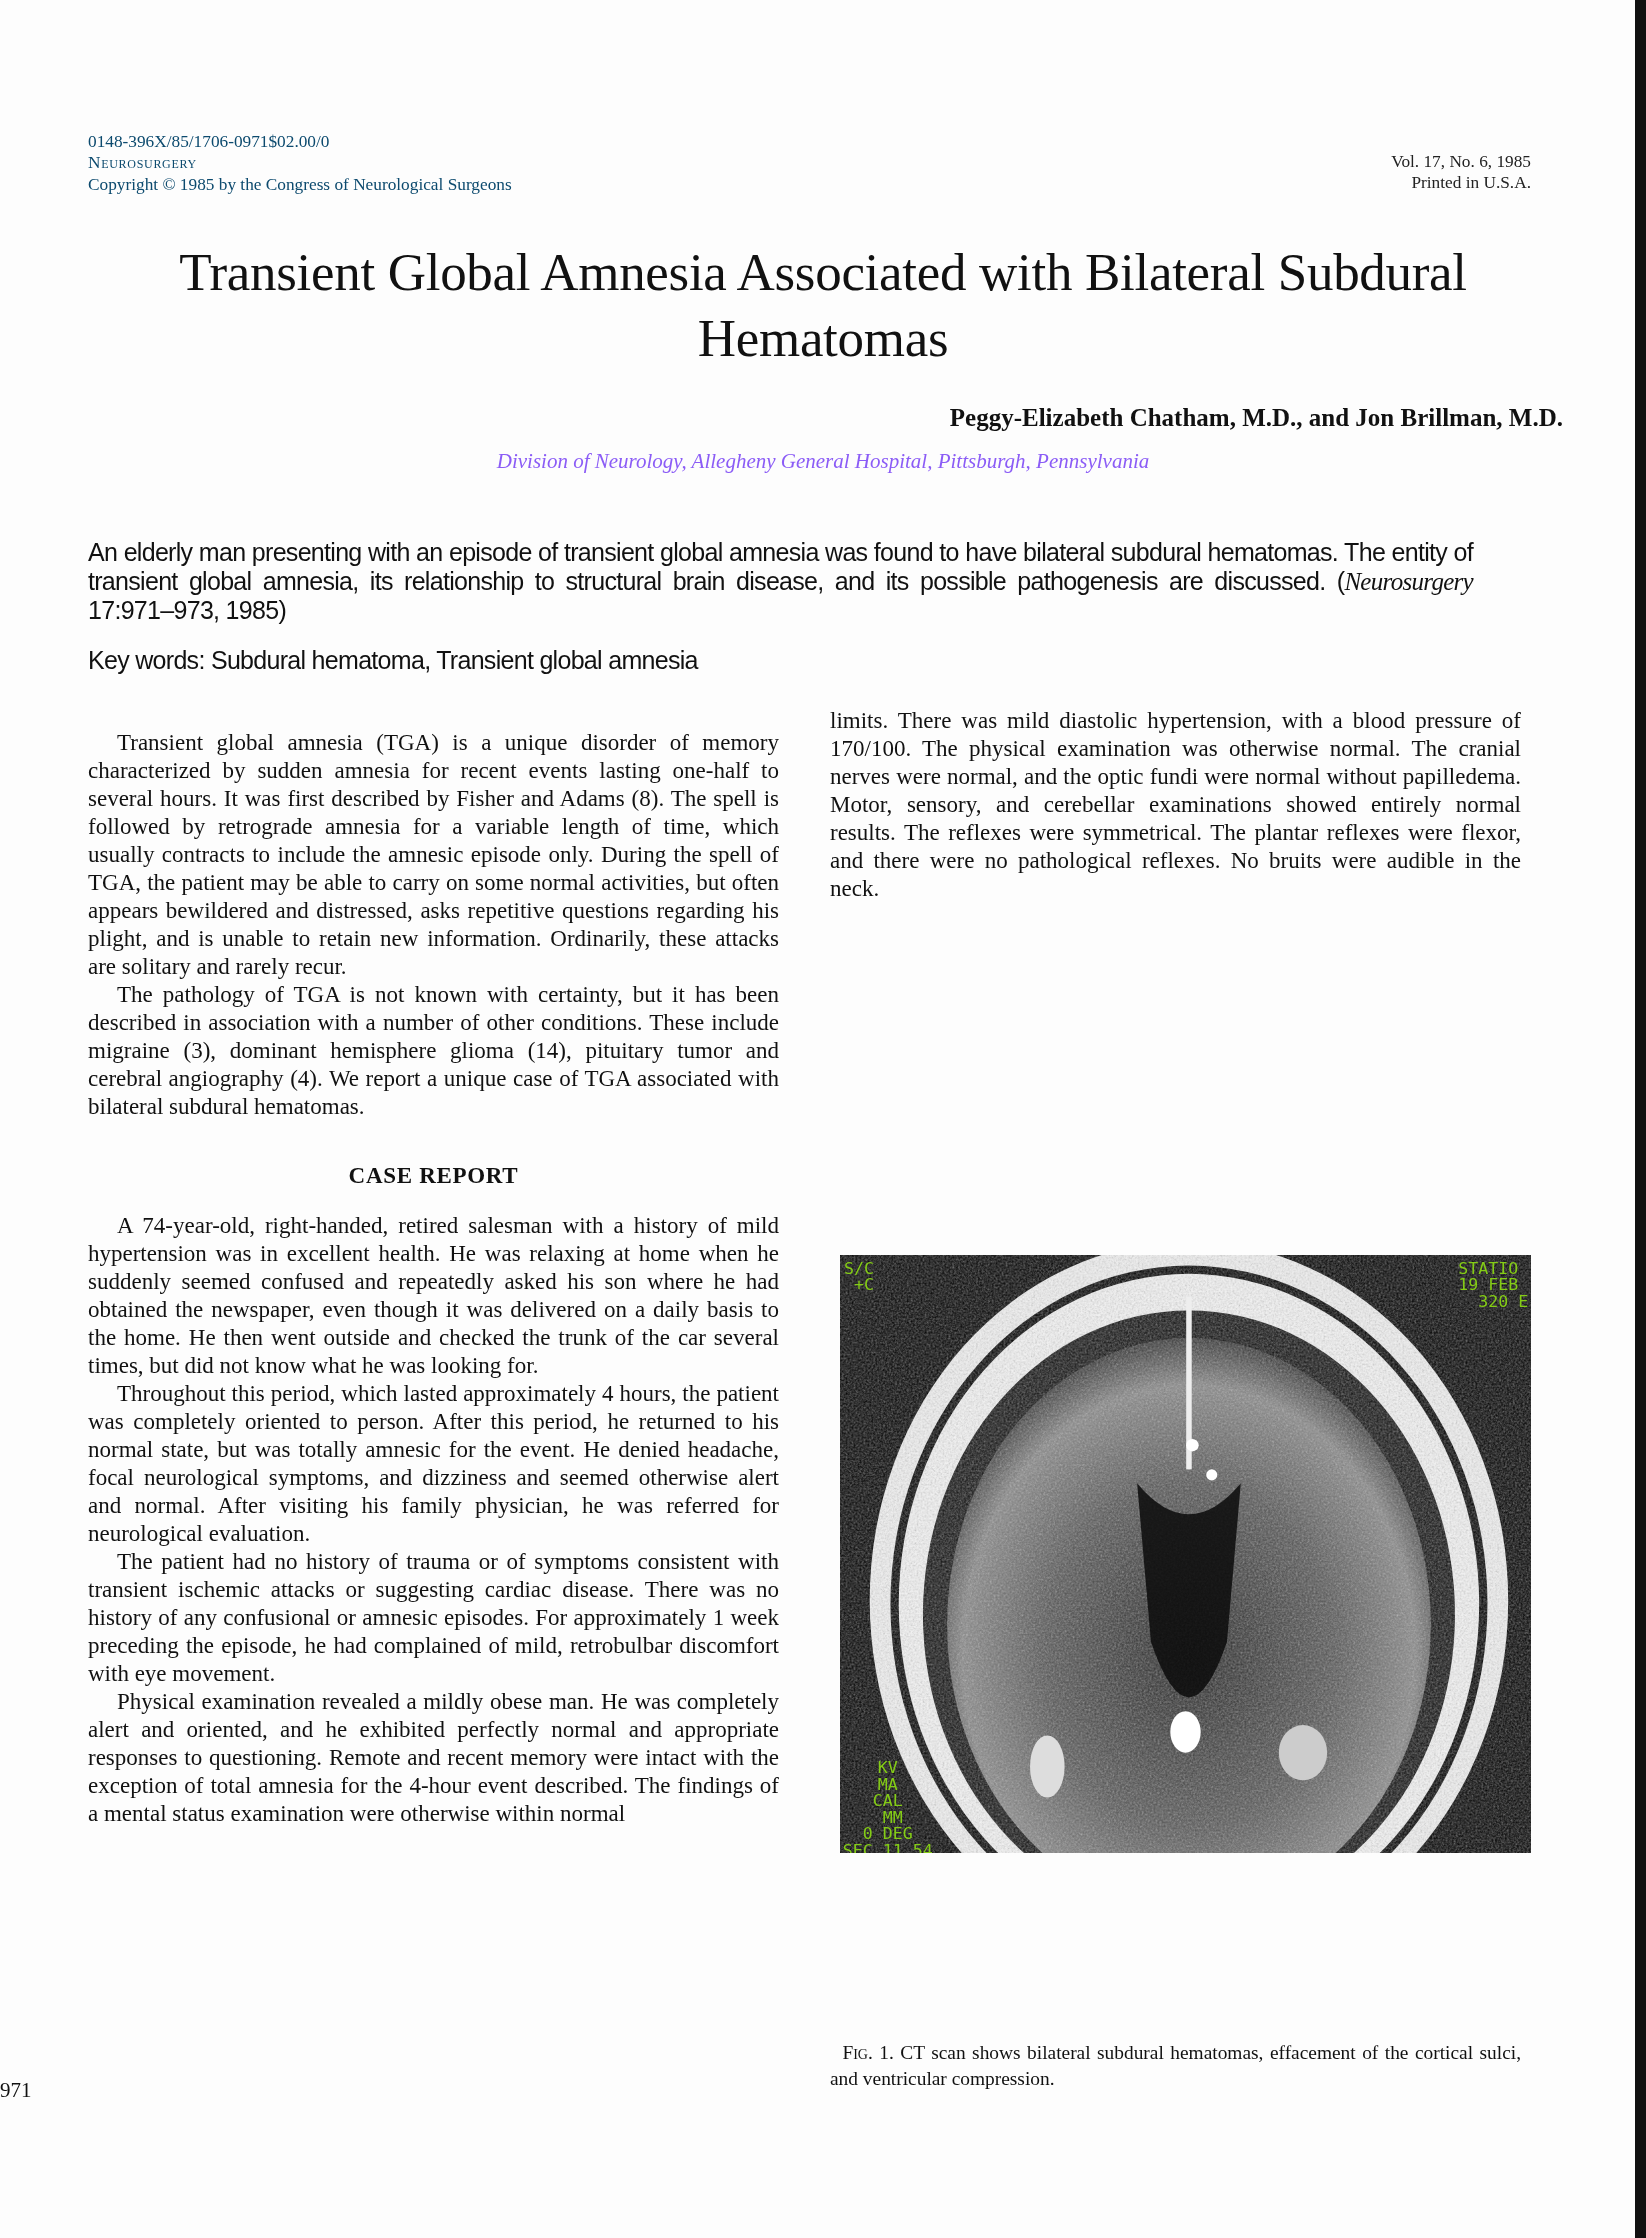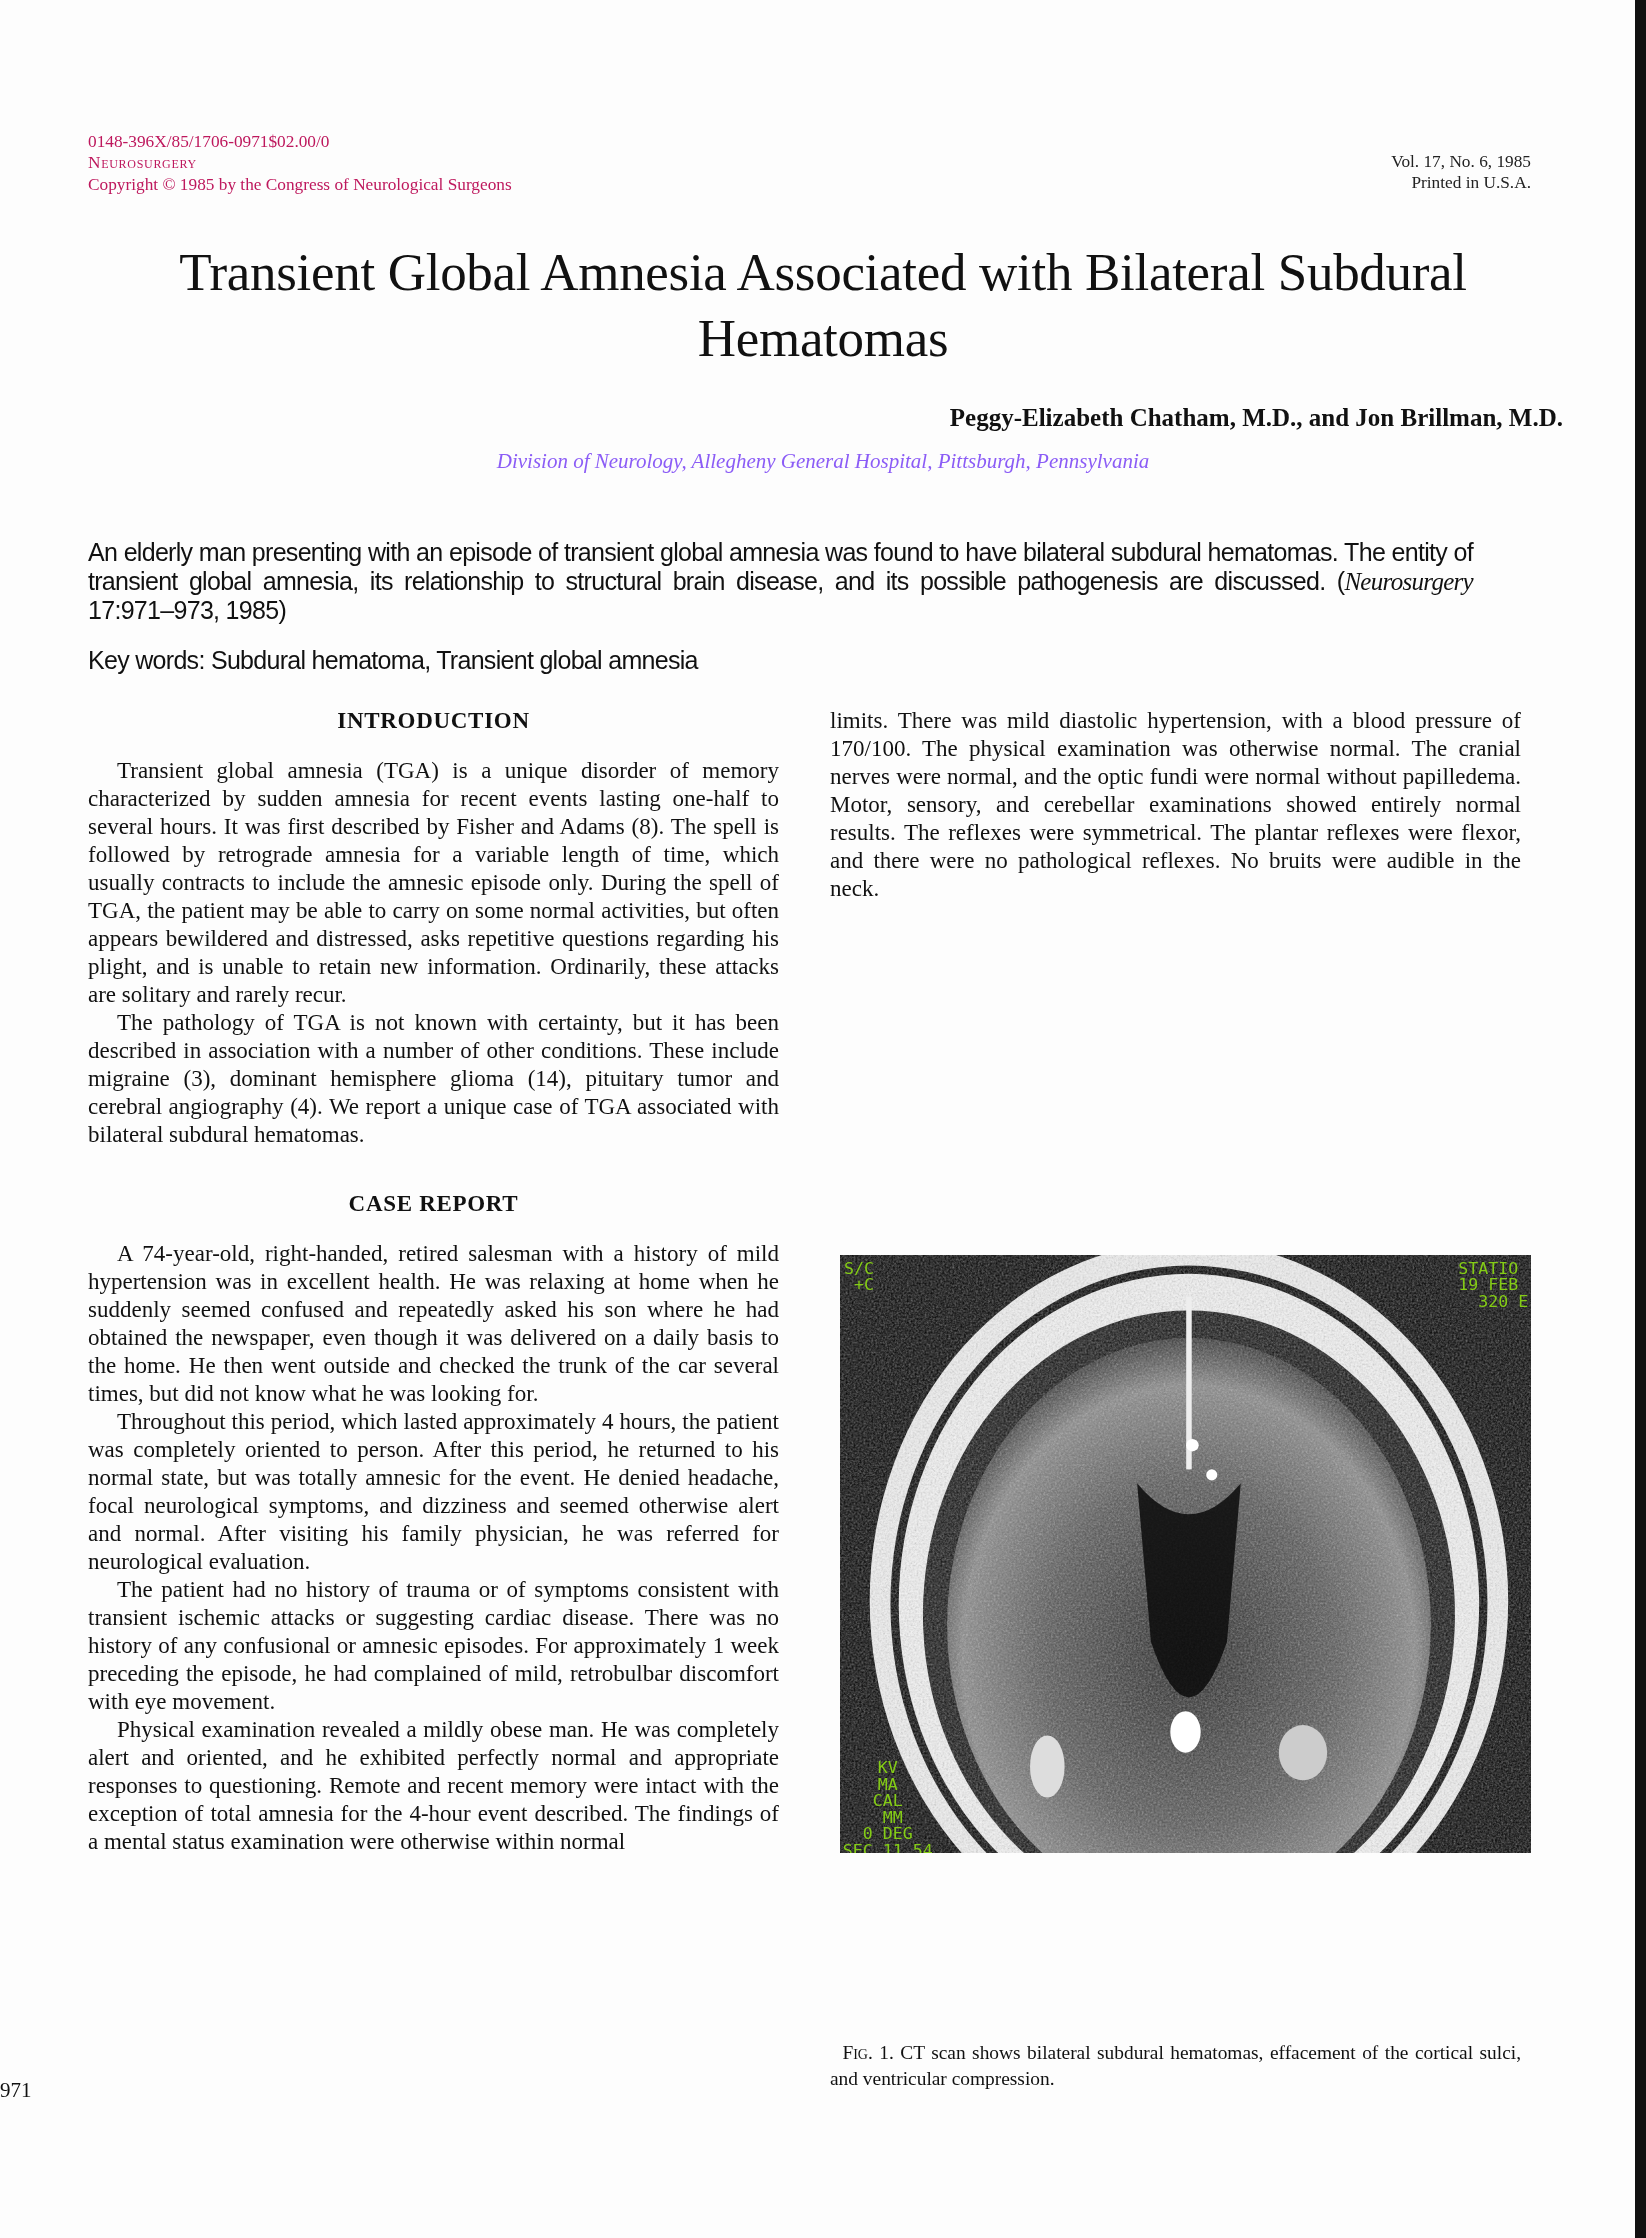--- a/index.html
+++ b/index.html
@@ -1,21 +1,21 @@
 <!DOCTYPE html>
 <html style="font-size:11px"><head>
 <meta charset="utf-8">
 <style>
   html, body { margin: 0; padding: 0; background: #fdfdfd; }
   body {
     width: 1646px; height: 2239px; position: relative; overflow: hidden;
     font-family: "Liberation Serif", "DejaVu Serif", serif; color: #111;
   }
   .abs { position: absolute; }
-  .hdr-left { left: 88px; top: 131px; font-size: 17.3px; line-height: 21.4px; color: #be185d; }
+  .hdr-left { left: 88px; top: 131px; font-size: 17.3px; line-height: 21.4px; color: #0c4a6e; }
   .hdr-left .smallcaps { font-variant: small-caps; letter-spacing: 0.7px; }
   .hdr-right { right: 115px; top: 151px; font-size: 17.3px; line-height: 21px; text-align: right; color: #222; }
   .title { left: 83px; width: 1480px; top: 239px; text-align: center; font-size: 53px; line-height: 66px; letter-spacing: -0.3px; }
   .authors { left: 83px; width: 1480px; top: 404px; text-align: right; font-size: 25px; font-weight: bold; }
   .affil { left: 83px; width: 1480px; top: 449px; text-align: center; font-size: 21px; font-style: italic; color: #8b5cf6; }
   .abstract { left: 88px; width: 1385px; top: 538px; font-size: 25px; line-height: 29px; text-align: justify; font-family: "Liberation Sans", "DejaVu Sans", sans-serif; letter-spacing: -0.7px; transform-origin: left top; }
   .abstract i { font-family: "Liberation Serif", serif; }
   .keywords { left: 88px; top: 646px; font-size: 25px; font-family: "Liberation Sans", sans-serif; letter-spacing: -0.7px; }
   .col { width: 691px; font-size: 23px; line-height: 28px; text-align: justify; }
   .col p { margin: 0; text-indent: 29px; }
@@ -51,21 +51,20 @@
 <div class="abs title">Transient Global Amnesia Associated with Bilateral Subdural Hematomas</div>
 <div class="abs authors">Peggy-Elizabeth Chatham, M.D., and Jon Brillman, M.D.</div>
 <div class="abs affil">Division of Neurology, Allegheny General Hospital, Pittsburgh, Pennsylvania</div>
 
 <div class="abs abstract">
   <span>An elderly man presenting with an episode of transient global amnesia was found to have bilateral subdural hematomas. The entity of transient global amnesia, its relationship to structural brain disease, and its possible pathogenesis are discussed. (</span><i>Neurosurgery</i><span> 17:971–973, 1985)</span>
 </div>
 <div class="abs keywords">Key words: Subdural hematoma, Transient global amnesia</div>
 
 <div class="abs col col-left" style="top:707px;">
-  <h2 class="section-h">INTRODUCTION</h2>
   <div style="height:22px"></div>
   <p>Transient global amnesia (TGA) is a unique disorder of memory characterized by sudden amnesia for recent events lasting one-half to several hours. It was first described by Fisher and Adams (8). The spell is followed by retrograde amnesia for a variable length of time, which usually contracts to include the amnesic episode only. During the spell of TGA, the patient may be able to carry on some normal activities, but often appears bewildered and distressed, asks repetitive questions regarding his plight, and is unable to retain new information. Ordinarily, these attacks are solitary and rarely recur.</p>
   <p>The pathology of TGA is not known with certainty, but it has been described in association with a number of other conditions. These include migraine (3), dominant hemisphere glioma (14), pituitary tumor and cerebral angiography (4). We report a unique case of TGA associated with bilateral subdural hematomas.</p>
   <div style="height:41px"></div>
   <h2 class="section-h">CASE REPORT</h2>
   <div style="height:22px"></div>
   <p>A 74-year-old, right-handed, retired salesman with a history of mild hypertension was in excellent health. He was relaxing at home when he suddenly seemed confused and repeatedly asked his son where he had obtained the newspaper, even though it was delivered on a daily basis to the home. He then went outside and checked the trunk of the car several times, but did not know what he was looking for.</p>
   <p>Throughout this period, which lasted approximately 4 hours, the patient was completely oriented to person. After this period, he returned to his normal state, but was totally amnesic for the event. He denied headache, focal neurological symptoms, and dizziness and seemed otherwise alert and normal. After visiting his family physician, he was referred for neurological evaluation.</p>
   <p>The patient had no history of trauma or of symptoms consistent with transient ischemic attacks or suggesting cardiac disease. There was no history of any confusional or amnesic episodes. For approximately 1 week preceding the episode, he had complained of mild, retrobulbar discomfort with eye movement.</p>
   <p>Physical examination revealed a mildly obese man. He was completely alert and oriented, and he exhibited perfectly normal and appropriate responses to questioning. Remote and recent memory were intact with the exception of total amnesia for the 4-hour event described. The findings of a mental status examination were otherwise within normal</p>

